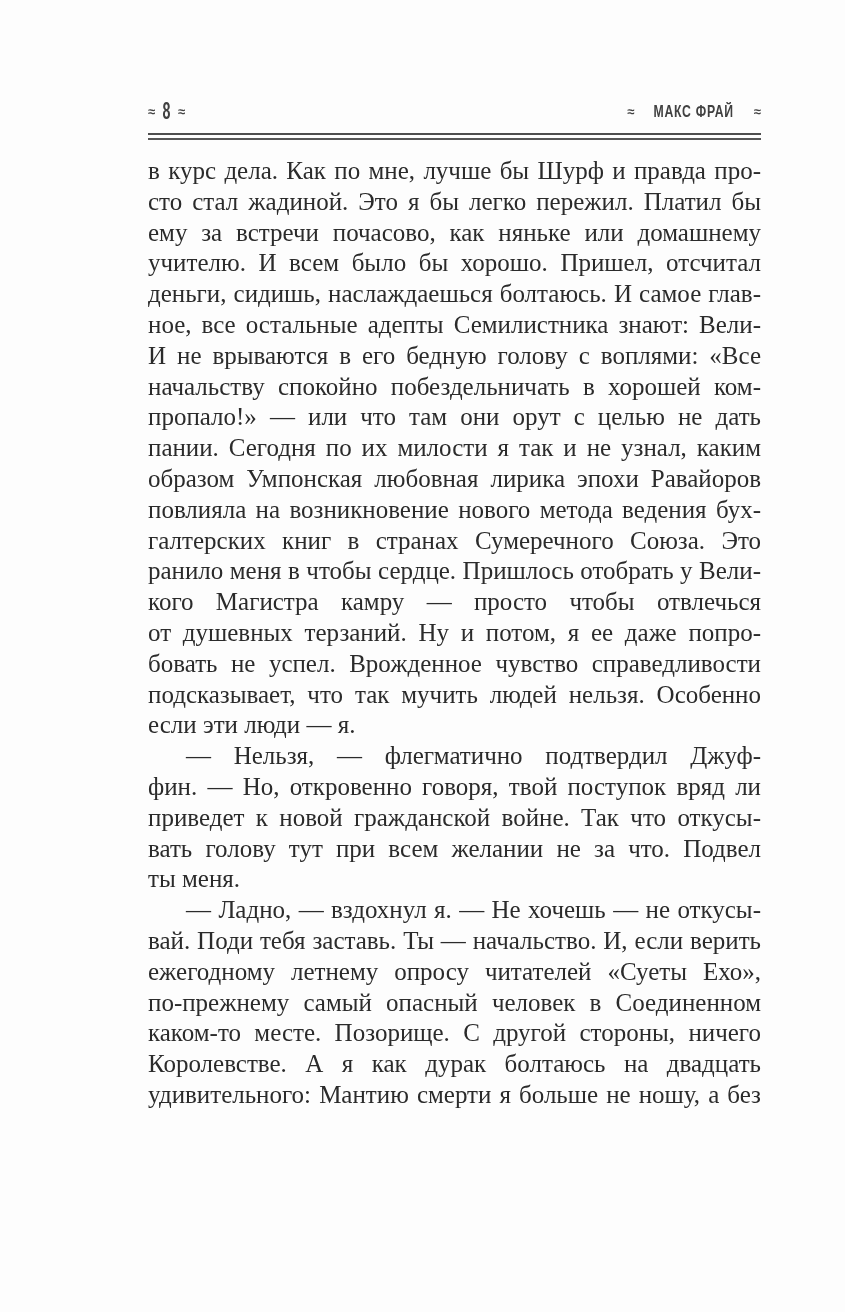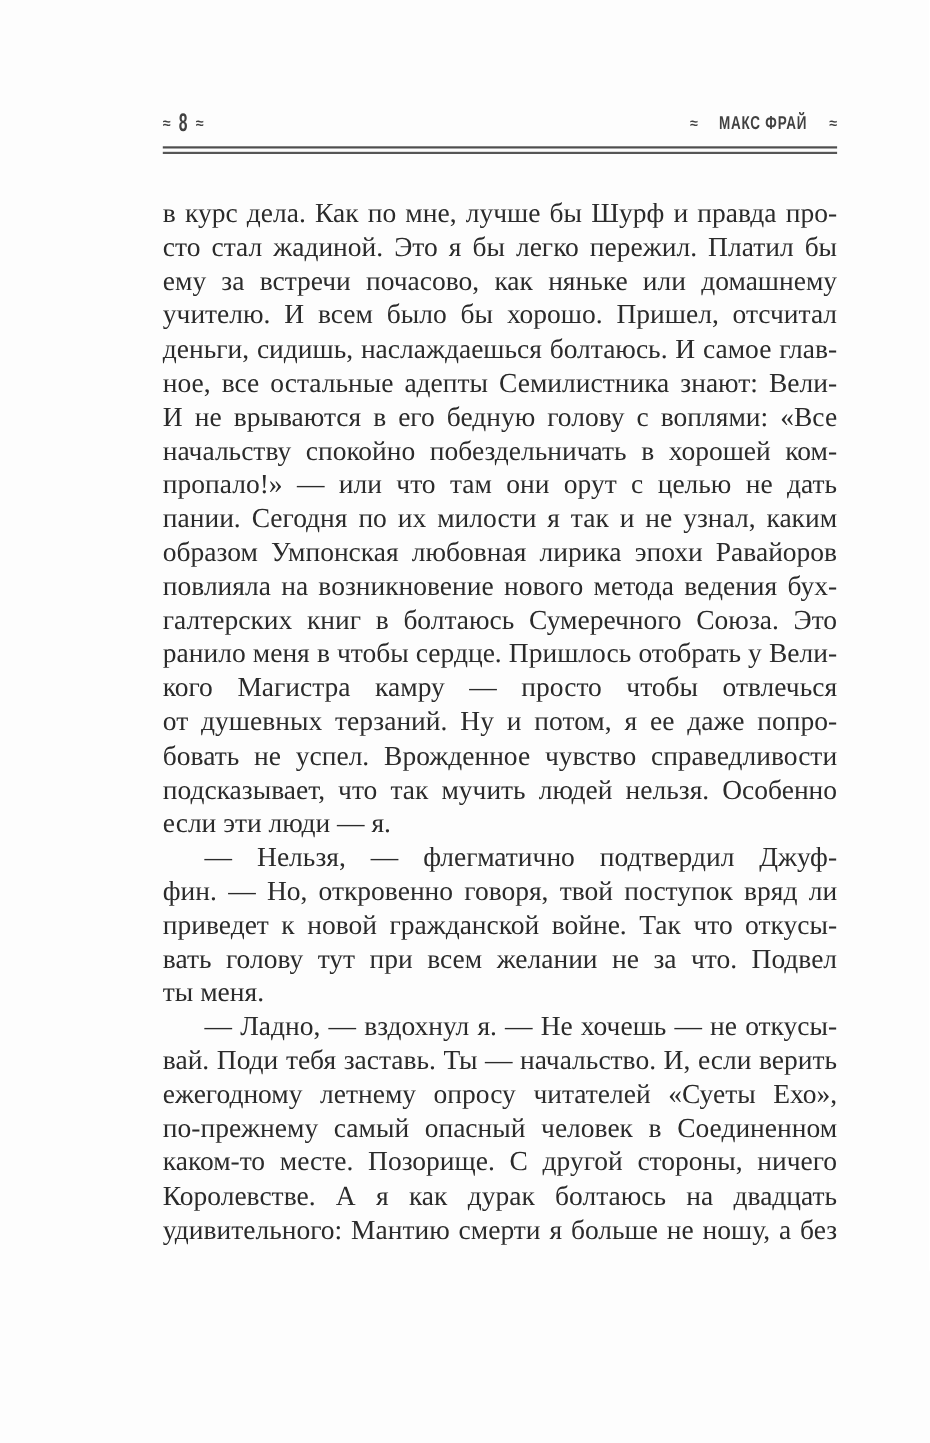--- a/index.html
+++ b/index.html
@@ -54,21 +54,21 @@
     margin: 0 4px;
     transform: scaleX(0.72);
   }
   .rule {
     margin-top: 9px;
     height: 3px;
     border-top: 2px solid #4e4e4e;
     border-bottom: 2px solid #565656;
   }
   .text-block {
-    margin-top: 40px;
+    margin-top: 16px;
     font-size: 25px;
     line-height: 30.8px;
   }
   .line {
     text-align: justify;
     text-align-last: justify;
   }
   .line.para-end {
     text-align-last: left;
   }
@@ -104,21 +104,21 @@
           <div class="line">ему за встречи почасово, как няньке или домашнему</div>
           <div class="line">учителю. И всем было бы хорошо. Пришел, отсчитал</div>
           <div class="line">деньги, сидишь, наслаждаешься болтаюсь. И самое глав-</div>
           <div class="line">ное, все остальные адепты Семилистника знают: Вели-</div>
           <div class="line">И не врываются в его бедную голову с воплями: «Все</div>
           <div class="line">начальству спокойно побездельничать в хорошей ком-</div>
           <div class="line">пропало!» — или что там они орут с целью не дать</div>
           <div class="line">пании. Сегодня по их милости я так и не узнал, каким</div>
           <div class="line">образом Умпонская любовная лирика эпохи Равайоров</div>
           <div class="line">повлияла на возникновение нового метода ведения бух-</div>
-          <div class="line">галтерских книг в болтаюсь Сумеречного Союза. Это</div>
+          <div class="line">галтерских книг в странах Сумеречного Союза. Это</div>
           <div class="line">ранило меня в чтобы сердце. Пришлось отобрать у Вели-</div>
           <div class="line">кого Магистра камру — просто чтобы отвлечься</div>
           <div class="line">от душевных терзаний. Ну и потом, я ее даже попро-</div>
           <div class="line">бовать не успел. Врожденное чувство справедливости</div>
           <div class="line">подсказывает, что так мучить людей нельзя. Особенно</div>
           <div class="line para-end">если эти люди — я.</div>
         </div>
         <div class="paragraph">
           <div class="line first-indent">— Нельзя, — флегматично подтвердил Джуф-</div>
           <div class="line">фин. — Но, откровенно говоря, твой поступок вряд ли</div>

